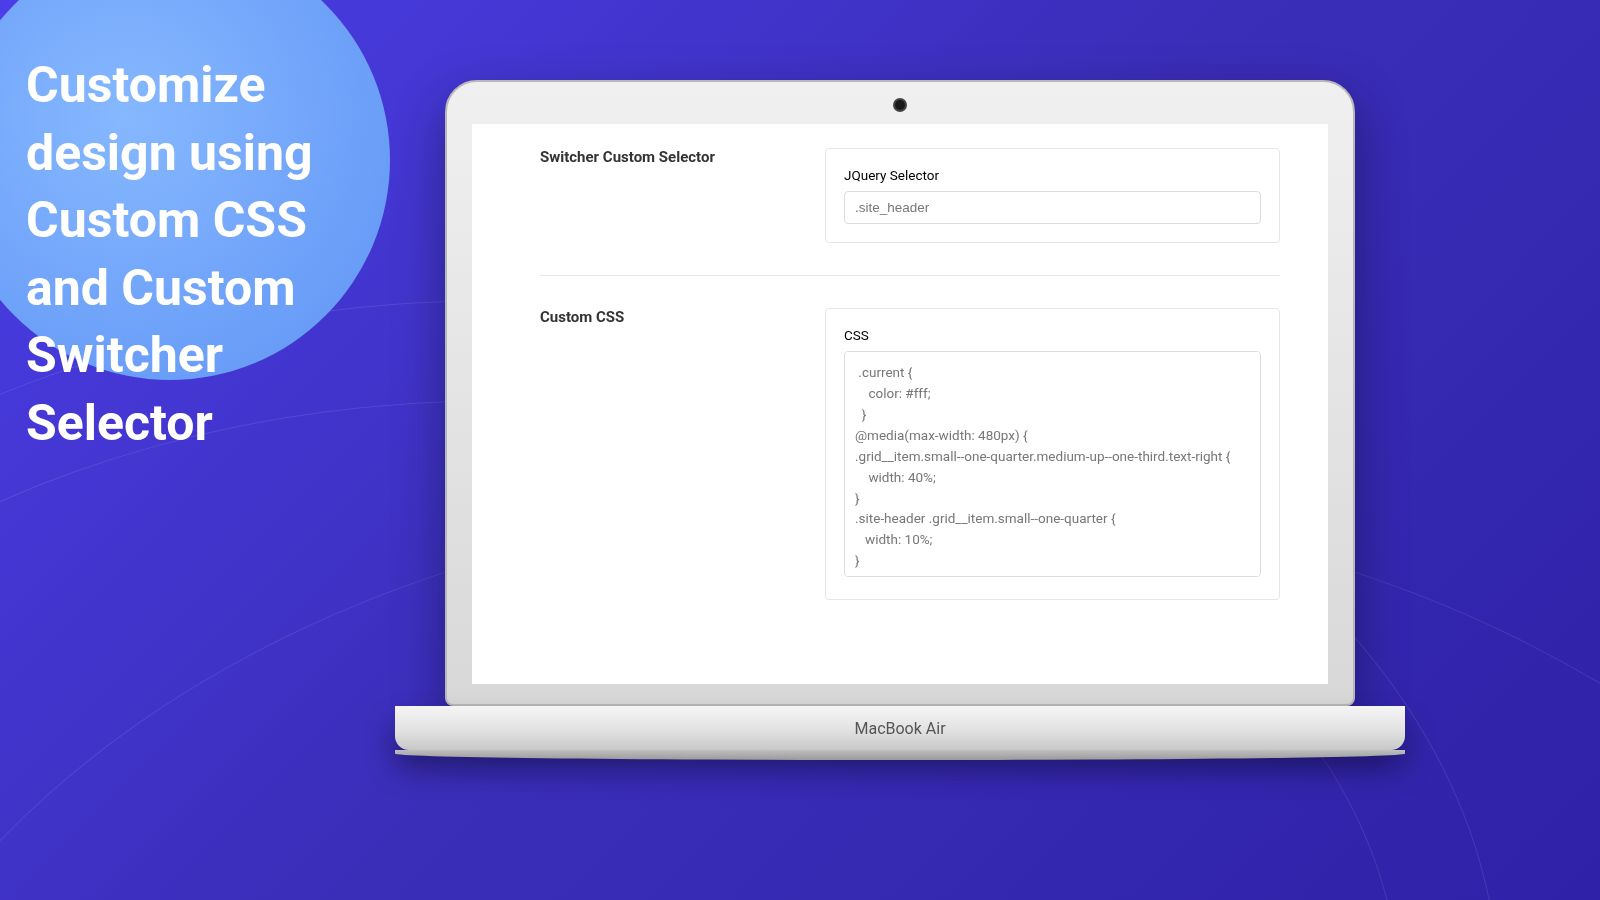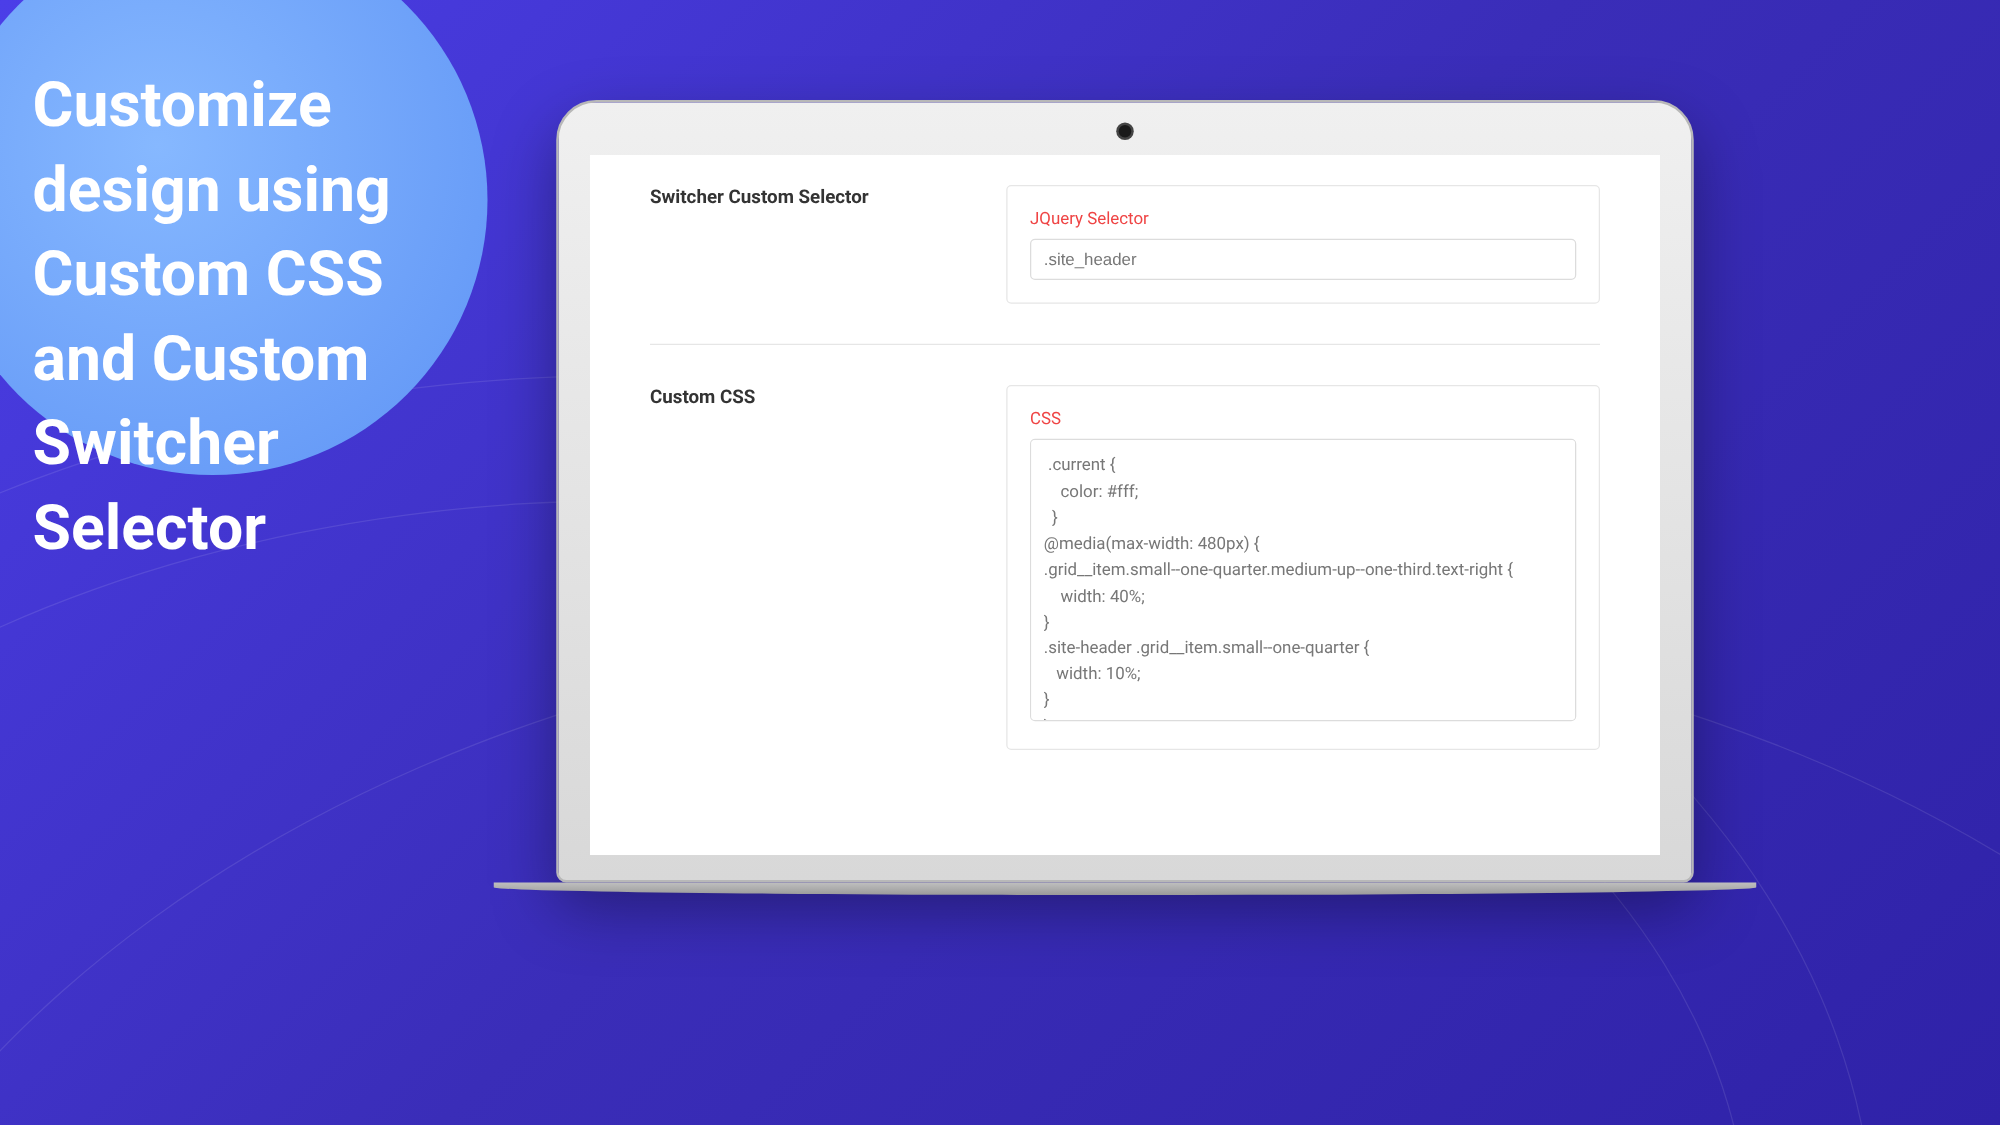--- a/index.html
+++ b/index.html
@@ -82,20 +82,21 @@
     }
     
     .ui-content {
       padding: 24px 48px;
     }
     
     .section {
       display: flex;
       gap: 40px;
       padding-bottom: 32px;
+      margin-left: 20px;
     }
     .section + .section {
       border-top: 1px solid #e6e6e6;
       padding-top: 32px;
     }
     .section-left {
       width: 245px;
       flex-shrink: 0;
     }
     .section-title {
@@ -113,21 +114,21 @@
       flex: 1;
     }
     .card {
       background: #fff;
       border: 1px solid #e6e6e6;
       border-radius: 4px;
       padding: 18px;
     }
     .field-label {
       font-size: 13.5px;
-      color: #ef4444;
+      color: #000000;
       margin-bottom: 8px;
       display: block;
     }
     .text-input {
       width: 100%;
       border: 1px solid #dcdcdc;
       border-radius: 4px;
       padding: 8px 10px;
       font-size: 13.5px;
       color: #777;
@@ -222,14 +223,17 @@
    width: 10%;
 }
 }</textarea>
             </div>
           </div>
         </div>
 
       </div>
     </div>
   </div>
+  <div class="laptop-base">
+    <span class="laptop-brand">MacBook Air</span>
+  </div>
   <div class="laptop-foot"></div>
 </div>
 
 </body></html>

